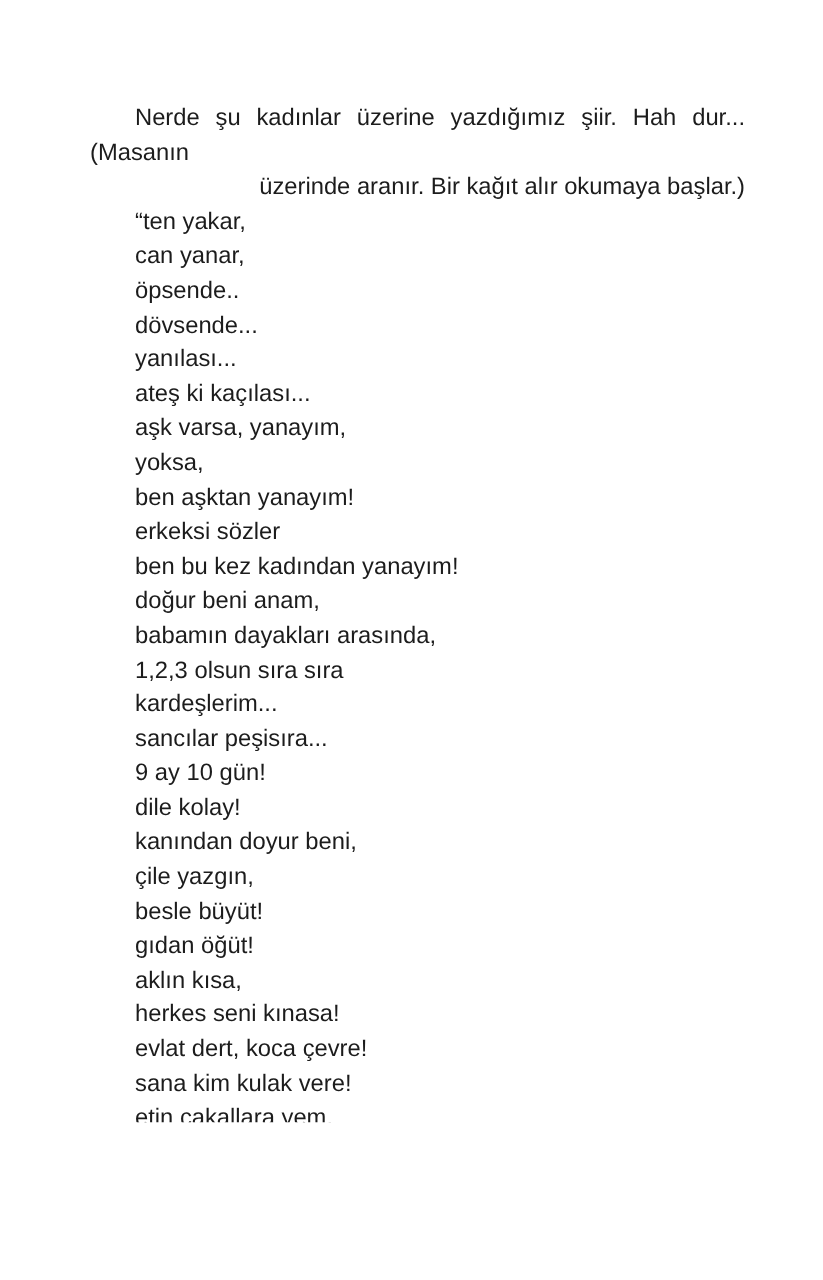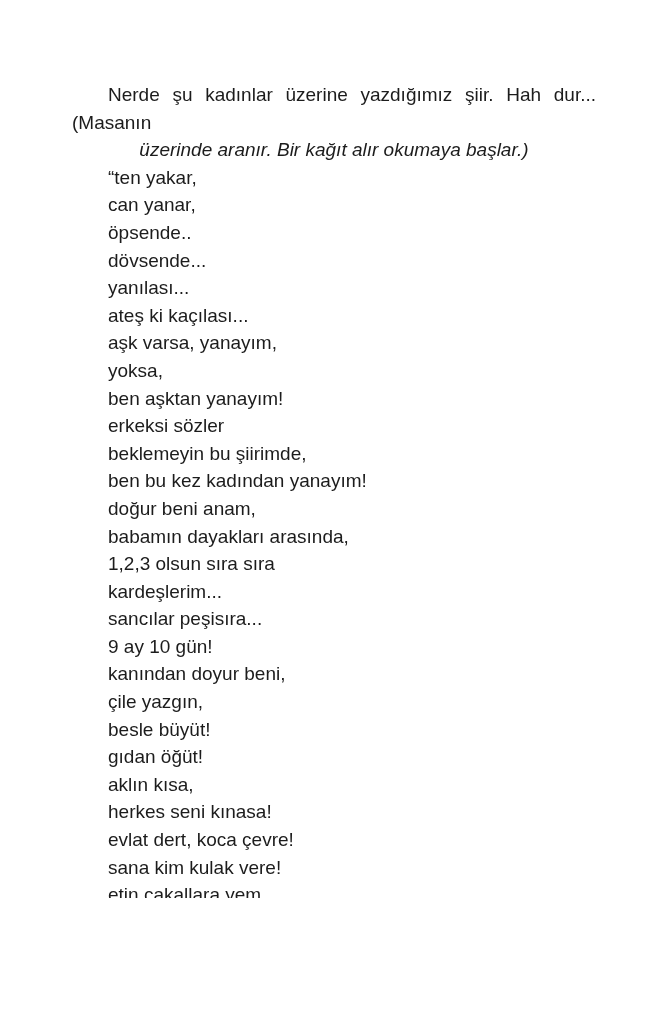--- a/index.html
+++ b/index.html
@@ -25,22 +25,21 @@
     left: 72px;
     right: 62px;
   }
   .intro-line-first {
     text-indent: 36px;
     text-align: justify;
     text-align-last: justify;
     white-space: normal;
   }
   .intro-line-rest {
-    text-align: center;
-    font-style: italic;
+    text-align: right;
   }
   .poem-line {
     padding-left: 36px;
     white-space: nowrap;
   }
   .page-number {
     position: absolute;
     top: 948px;
     left: 553px;
     font-size: 19px;
@@ -61,28 +60,28 @@
       <div class="poem-line">“ten yakar,</div>
       <div class="poem-line">can yanar,</div>
       <div class="poem-line">öpsende..</div>
       <div class="poem-line">dövsende...</div>
       <div class="poem-line">yanılası...</div>
       <div class="poem-line">ateş ki kaçılası...</div>
       <div class="poem-line">aşk varsa, yanayım,</div>
       <div class="poem-line">yoksa,</div>
       <div class="poem-line">ben aşktan yanayım!</div>
       <div class="poem-line">erkeksi sözler</div>
-      <div class="poem-line">beklemeyin bu şiirimde,</div>
       <div class="poem-line">ben bu kez kadından yanayım!</div>
       <div class="poem-line">doğur beni anam,</div>
       <div class="poem-line">babamın dayakları arasında,</div>
       <div class="poem-line">1,2,3 olsun sıra sıra</div>
       <div class="poem-line">kardeşlerim...</div>
       <div class="poem-line">sancılar peşisıra...</div>
       <div class="poem-line">9 ay 10 gün!</div>
+      <div class="poem-line">dile kolay!</div>
       <div class="poem-line">kanından doyur beni,</div>
       <div class="poem-line">çile yazgın,</div>
       <div class="poem-line">besle büyüt!</div>
       <div class="poem-line">gıdan öğüt!</div>
       <div class="poem-line">aklın kısa,</div>
       <div class="poem-line">herkes seni kınasa!</div>
       <div class="poem-line">evlat dert, koca çevre!</div>
       <div class="poem-line">sana kim kulak vere!</div>
       <div class="poem-line">etin çakallara yem,</div>
     </div>

